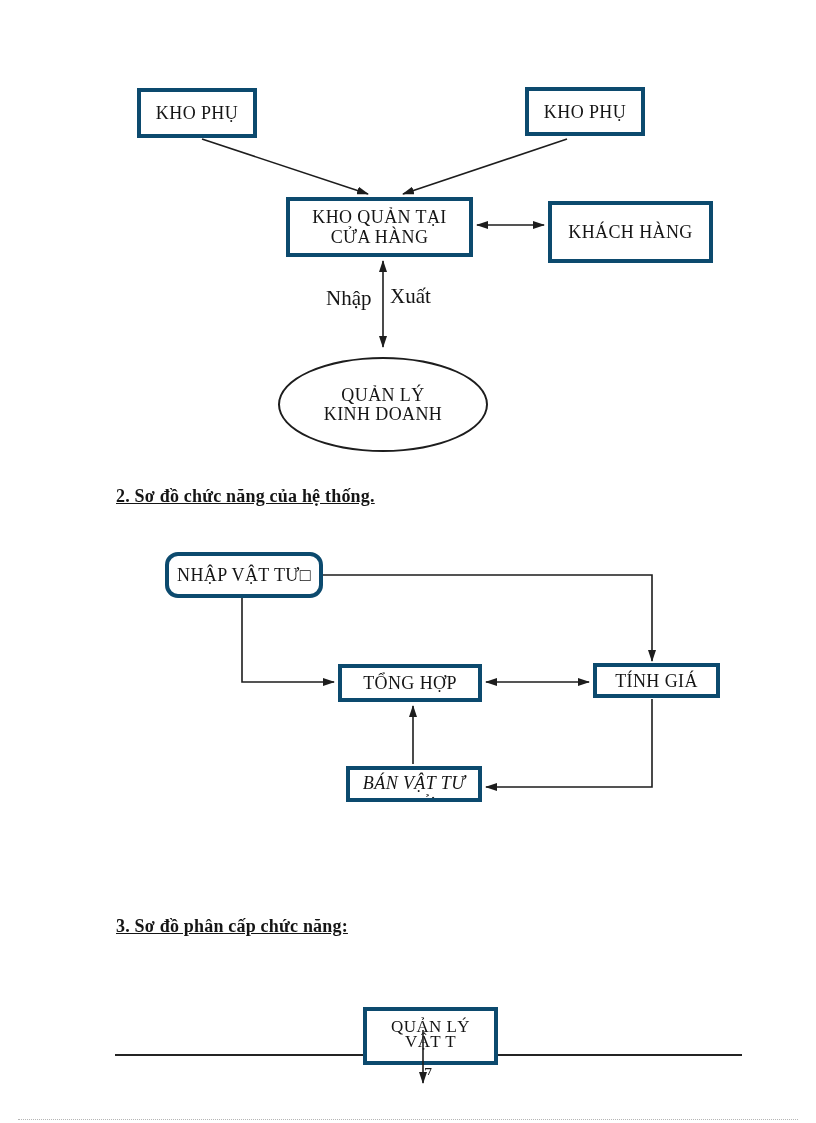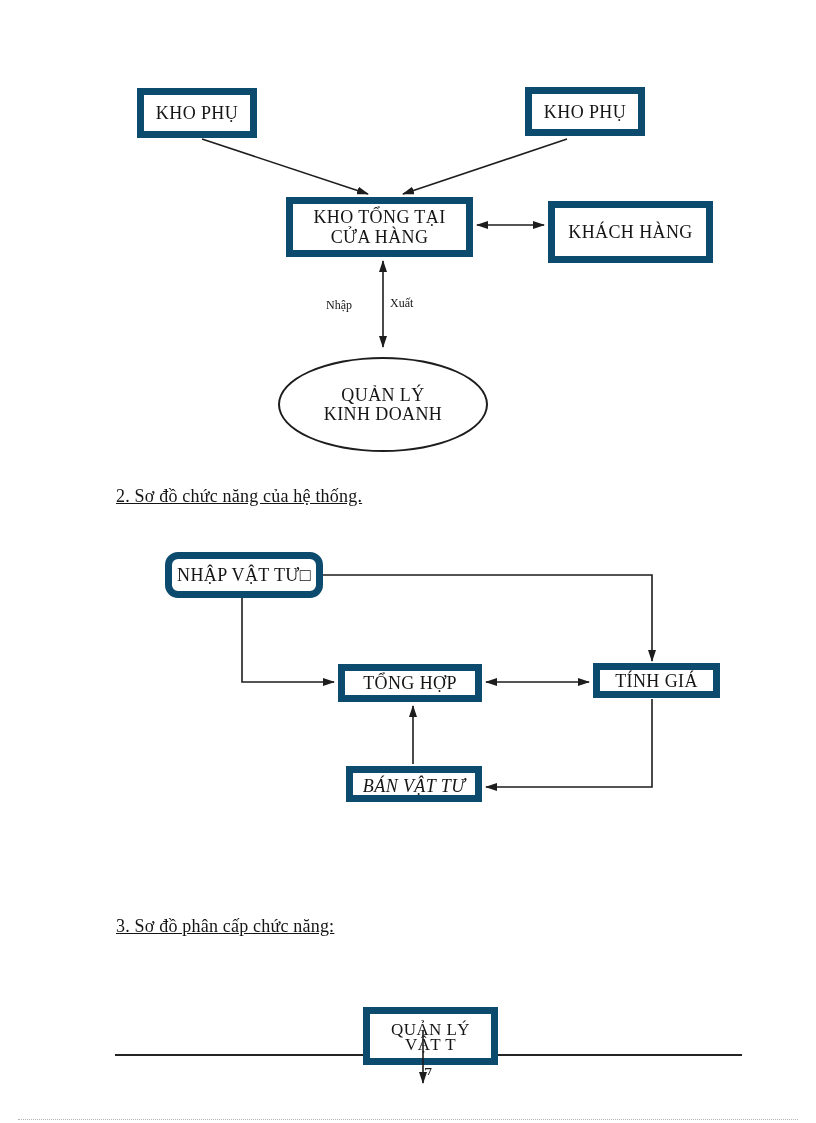--- a/index.html
+++ b/index.html
@@ -2,34 +2,34 @@
 <html><head>
 <meta charset="utf-8">
 <style>
   html,body{margin:0;padding:0;background:#fff;}
   #page{
     position:relative;width:816px;height:1123px;background:#ffffff;
     font-family:"Liberation Serif","DejaVu Serif",serif;color:#151515;
     overflow:hidden;
   }
   .box{
-    position:absolute;background:#fff;border:7px solid #0c4a6e;box-sizing:border-box;
+    position:absolute;background:#fff;border:4px solid #0c4a6e;box-sizing:border-box;
     display:flex;flex-direction:column;align-items:center;justify-content:center;
     text-align:center;font-size:18px;letter-spacing:.4px;line-height:20px;z-index:2;
   }
   .ellipse{
     position:absolute;background:#fff;border:2px solid #1d1d1d;box-sizing:border-box;
     border-radius:50%;display:flex;flex-direction:column;align-items:center;justify-content:center;
     text-align:center;font-size:18px;letter-spacing:.4px;line-height:19px;z-index:2;
   }
   .heading{
-    position:absolute;font-weight:normal;font-size:18px;letter-spacing:.2px;
+    position:absolute;font-weight:bold;font-size:18px;letter-spacing:.2px;
     text-decoration:underline;z-index:2;white-space:nowrap;
   }
-  .flowlabel{position:absolute;font-size:12px;z-index:2;white-space:nowrap;margin-top:12px;}
+  .flowlabel{position:absolute;font-size:21px;z-index:2;white-space:nowrap;}
   #svg-arrows{position:absolute;left:0;top:0;z-index:3;pointer-events:none;}
   #svg-arrows path{stroke:#1d1d1d;stroke-width:1.6;fill:none;}
   #footer-rule{position:absolute;left:115px;top:1054px;width:627px;height:2px;background:#242424;z-index:1;}
   #bottom-dotted{position:absolute;left:18px;top:1119px;width:780px;border-top:1px dotted #b5b5b5;z-index:1;}
   #box-ban-vat-tu{justify-content:space-between;padding-top:2px;line-height:22px;overflow:hidden;font-style:italic;}
   #box-quan-ly-vat-tu{justify-content:flex-start;padding-top:8px;font-size:17px;line-height:15px;}
   #page-number-clip{position:absolute;left:424px;top:1066px;width:26px;height:9px;overflow:hidden;z-index:2;}
   #page-number-clip span{display:block;font-size:16px;line-height:16px;}
 </style>
 </head>
@@ -39,21 +39,21 @@
 
   <div class="box" style="left:137px;top:88px;width:120px;height:50px;">
     <span>KHO PHỤ</span>
   </div>
 
   <div class="box" style="left:525px;top:87px;width:120px;height:49px;">
     <span>KHO PHỤ</span>
   </div>
 
   <div class="box" style="left:286px;top:197px;width:187px;height:60px;">
-    <span>KHO TỔNG TẠI</span>
+    <span>KHO QUẢN TẠI</span>
     <span>CỬA HÀNG</span>
   </div>
 
   <div class="box" style="left:548px;top:201px;width:165px;height:62px;">
     <span>KHÁCH HÀNG</span>
   </div>
 
   <div class="flowlabel" style="left:326px;top:286px;">Nhập</div>
   <div class="flowlabel" style="left:390px;top:284px;">Xuất</div>
 

